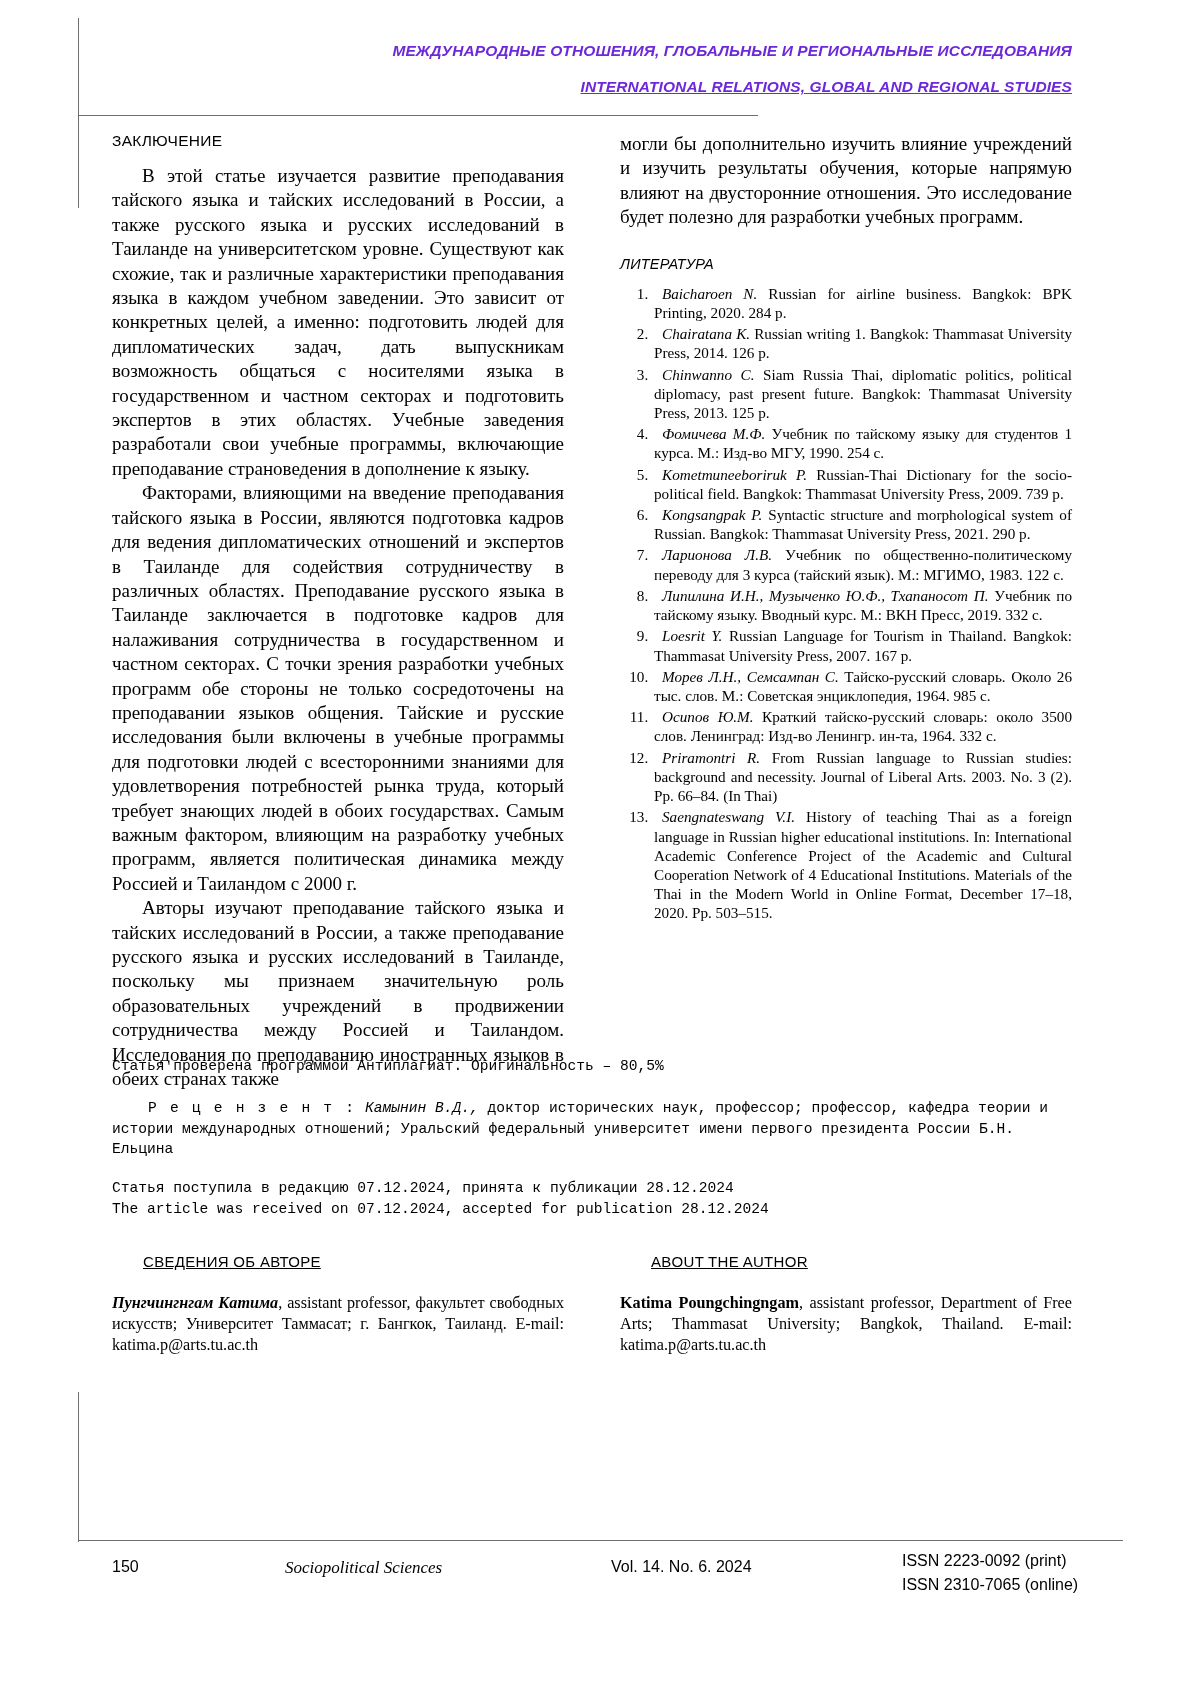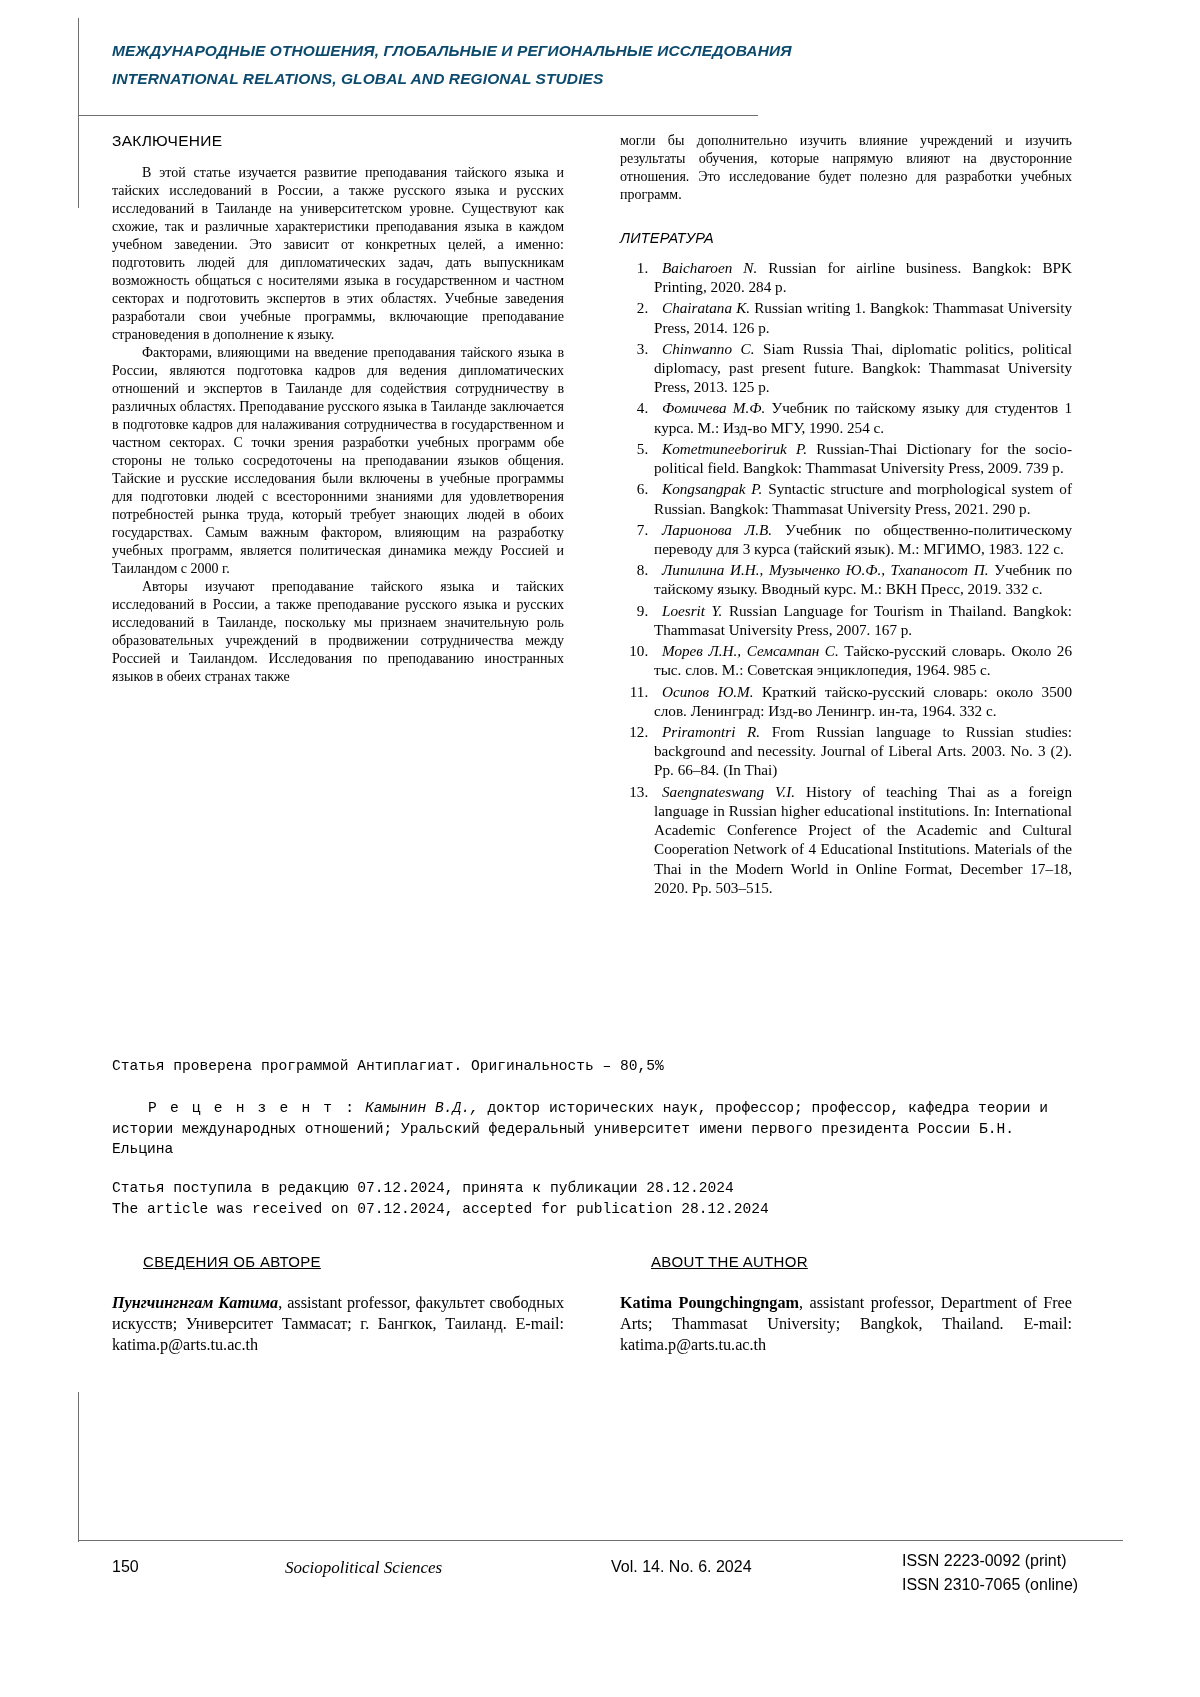--- a/index.html
+++ b/index.html
@@ -51,45 +51,46 @@
   
   .runhead {
     position: absolute;
     left: 112px;
     width: 960px;
     font-family: "Liberation Sans", sans-serif;
     font-style: italic;
     font-weight: bold;
     font-size: 15.5px;
     letter-spacing: 0.1px;
-    color: #0c4a6e;
+    color: #6d28d9;
+    text-align: right;
   }
   .runhead.l1 { top: 42px; }
-  .runhead.l2 { top: 70px; }
+  .runhead.l2 { top: 78px; text-decoration: underline; }
 
   
   .col {
     position: absolute;
     top: 132px;
     width: 452px;
     text-align: justify;
   }
   .col-left  { left: 112px; }
   .col-right { left: 620px; }
 
   h2.section {
     font-family: "Liberation Sans", sans-serif;
     font-size: 15.5px;
     font-weight: normal;
     margin: 0 0 14px 0;
     letter-spacing: 0.3px;
   }
   p.body {
     margin: 0;
-    font-size: 14px;
+    font-size: 19px;
     line-height: 1.285;
     text-indent: 30px;
     text-align: justify;
     hyphens: auto;
   }
 
   .lit-title {
     font-family: "Liberation Sans", sans-serif;
     font-style: italic;
     font-size: 14.5px;

